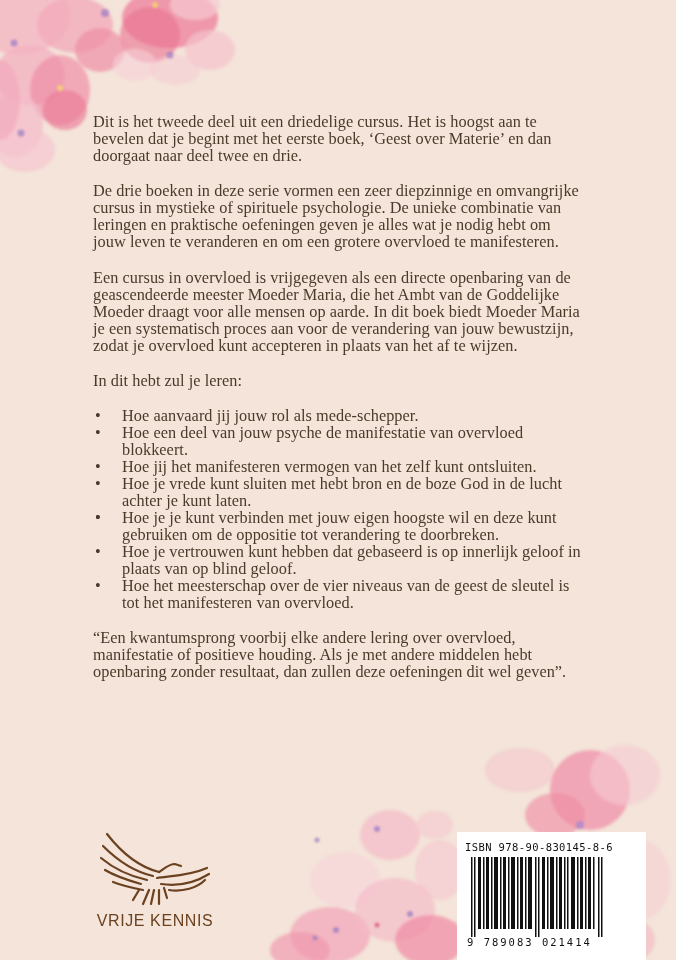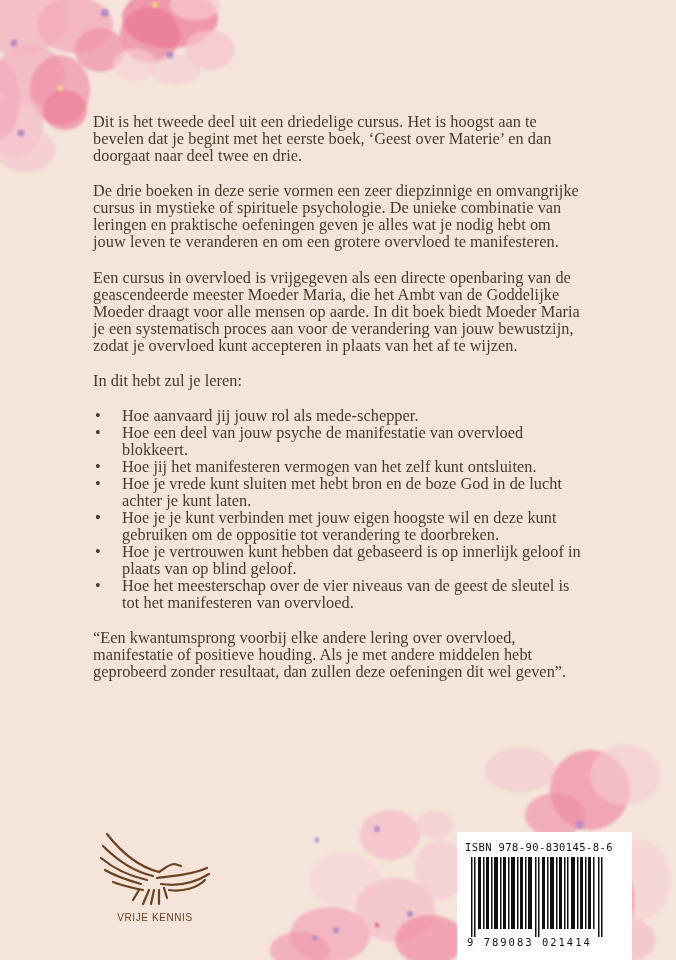--- a/index.html
+++ b/index.html
@@ -53,31 +53,31 @@
       top: 832px;
       width: 120px;
       text-align: center;
     }
     .publisher svg {
       display: block;
       margin: 0 auto;
     }
     .publisher-name {
       font-family: "Liberation Sans", "DejaVu Sans", sans-serif;
-      font-size: 10px;
+      font-size: 16px;
       letter-spacing: 0.6px;
       color: #6b4220;
       margin-top: 6px;
       display: block;
     }
     .barcode-box {
       position: absolute;
       left: 457px;
       top: 832px;
-      width: 175px;
+      width: 189px;
       height: 128px;
       background: #ffffff;
     }
     .isbn-top {
       position: absolute;
       left: 8px;
       top: 9px;
       width: 146px;
       font-family: "DejaVu Sans Mono", "Liberation Mono", monospace;
       font-size: 10.5px;
@@ -177,21 +177,21 @@
   <ul>
     <li><span class="bullet">•</span><span>Hoe aanvaard jij jouw rol als mede-schepper.</span></li>
     <li><span class="bullet">•</span><span>Hoe een deel van jouw psyche de manifestatie van overvloed blokkeert.</span></li>
     <li><span class="bullet">•</span><span>Hoe jij het manifesteren vermogen van het zelf kunt ontsluiten.</span></li>
     <li><span class="bullet">•</span><span>Hoe je vrede kunt sluiten met hebt bron en de boze God in de lucht achter je kunt laten.</span></li>
     <li><span class="bullet">•</span></li>
     <li><span class="bullet">•</span><span>Hoe je je kunt verbinden met jouw eigen hoogste wil en deze kunt gebruiken om de oppositie tot verandering te doorbreken.</span></li>
     <li><span class="bullet">•</span><span>Hoe je vertrouwen kunt hebben dat gebaseerd is op innerlijk geloof in plaats van op blind geloof.</span></li>
     <li><span class="bullet">•</span><span>Hoe het meesterschap over de vier niveaus van de geest de sleutel is tot het manifesteren van overvloed.</span></li>
   </ul>
-  <p>“Een kwantumsprong voorbij elke andere lering over overvloed, manifestatie of positieve houding. Als je met andere middelen hebt geprobeerd zonder resultaat, dan zullen deze oefeningen dit wel geven”.</p>
+  <p>“Een kwantumsprong voorbij elke andere lering over overvloed, manifestatie of positieve houding. Als je met andere middelen hebt openbaring zonder resultaat, dan zullen deze oefeningen dit wel geven”.</p>
 </div>
 
 <div class="publisher">
   <svg width="112" height="74" viewBox="0 0 112 74">
     <g fill="none" stroke="#6b4220" stroke-width="2.2" stroke-linecap="round">
       <path d="M8 2 C 22 20, 40 35, 60 40"></path>
       <path d="M4 14 C 18 28, 36 40, 54 44"></path>
       <path d="M2 26 C 14 36, 30 44, 48 48"></path>
       <path d="M6 38 C 16 44, 28 48, 42 52"></path>
       <path d="M14 50 C 24 54, 34 56, 44 58"></path>

